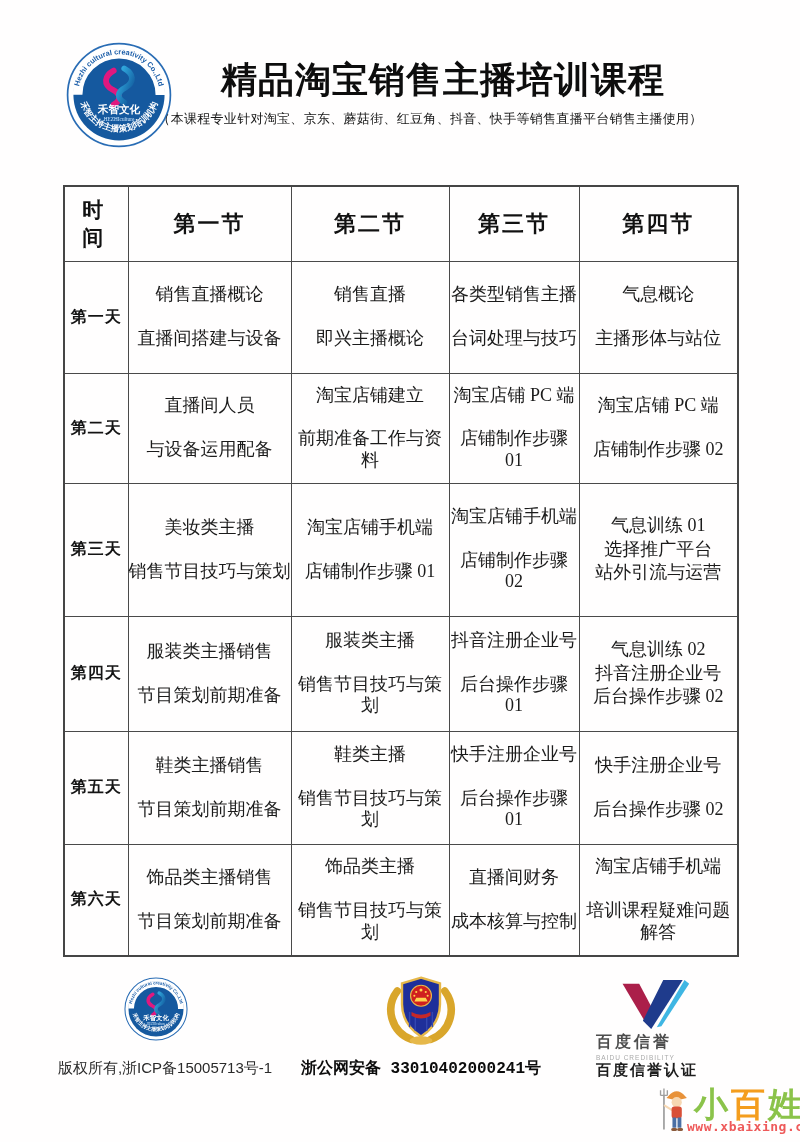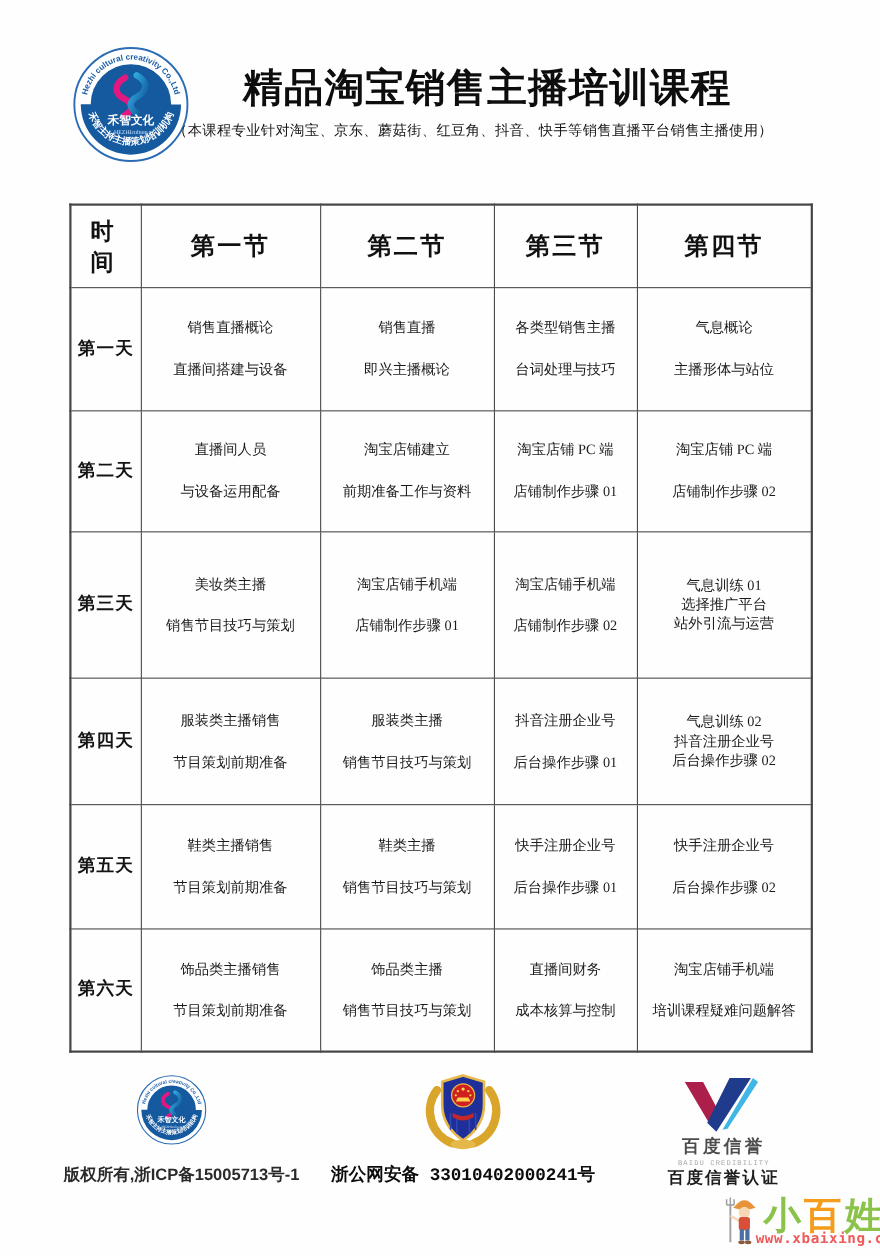--- a/index.html
+++ b/index.html
@@ -18,33 +18,33 @@
                table-layout:fixed;border:2.5px solid #454545;}
   table.course td,table.course th{border:1.5px solid #4a4a4a;padding:0;vertical-align:middle;
                text-align:center;background:#fffefe;}
   col.c-time{width:64px;}col.c-1{width:163px;}col.c-2{width:158px;}col.c-3{width:130px;}col.c-4{width:159px;}
   tr.hr{height:75px;padding-left:24px;} tr.r0{height:112px;} tr.r1{height:110px;} tr.r2{height:133px;}
   tr.r3{height:115px;} tr.r4{height:113px;} tr.r5{height:112px;}
   th{font-size:22px;font-weight:700;letter-spacing:2px;color:#111;}
   th.th-time{font-size:21px;letter-spacing:7px;padding-left:5px;}
   td.day{font-size:16px;font-weight:600;letter-spacing:1px;color:#141414;}
   .cell{display:flex;flex-direction:column;justify-content:center;align-items:center;gap:22px;
-        font-size:13px;font-weight:500;color:#1b1b1b;line-height:1.2;}
+        font-size:18px;font-weight:500;color:#1b1b1b;line-height:1.2;}
   .cell.three{gap:2px;text-align:right;}
 
   
   .logo-foot{position:absolute;left:124px;top:977px;width:64px;height:64px;}
   .copyright{position:absolute;left:55px;top:1059px;width:220px;text-align:center;
-             font-family:"Liberation Sans","DejaVu Sans",sans-serif;font-size:15px;font-weight:700;color:#2a2a2a;}
+             font-family:"Liberation Sans","DejaVu Sans",sans-serif;font-size:15px;font-weight:400;color:#2a2a2a;}
   .badge{position:absolute;left:383px;top:969px;width:76px;height:82px;}
   .police-text{position:absolute;left:292px;top:1058px;width:258px;text-align:center;
              font-family:Liberation Mono, monospace;font-size:16px;font-weight:800;color:#0c0c0c;}
   .baidu-v{position:absolute;left:617px;top:978px;width:74px;height:52px;}
-  .baidu-txt{position:absolute;left:596px;top:1032px;width:124px;text-align:center;
-             font-family:Liberation Mono, monospace;}
+  .baidu-txt{position:absolute;left:596px;top:1032px;width:124px;text-align:left;
+             font-family:Liberation Sans, sans-serif;}
   .baidu-l1{font-size:16px;font-weight:700;letter-spacing:3px;color:#4d4d4d;}
   .baidu-l2{font-size:6.5px;letter-spacing:1px;color:#a9a9a9;margin-top:1px;}
   .baidu-l3{font-size:15px;font-weight:800;letter-spacing:2px;color:#1d1d1d;margin-top:0;}
 
   
   .mascot{position:absolute;left:658px;top:1080px;width:34px;height:58px;}
   .wm-chars{position:absolute;left:694px;top:1082px;display:flex;gap:3px;
             font-family:"Liberation Sans","DejaVu Sans",sans-serif;font-size:34px;font-weight:800;}
   .wm-c1,.wm-c3{color:#8bc34a;}
   .wm-c2{color:#f49d1d;}

